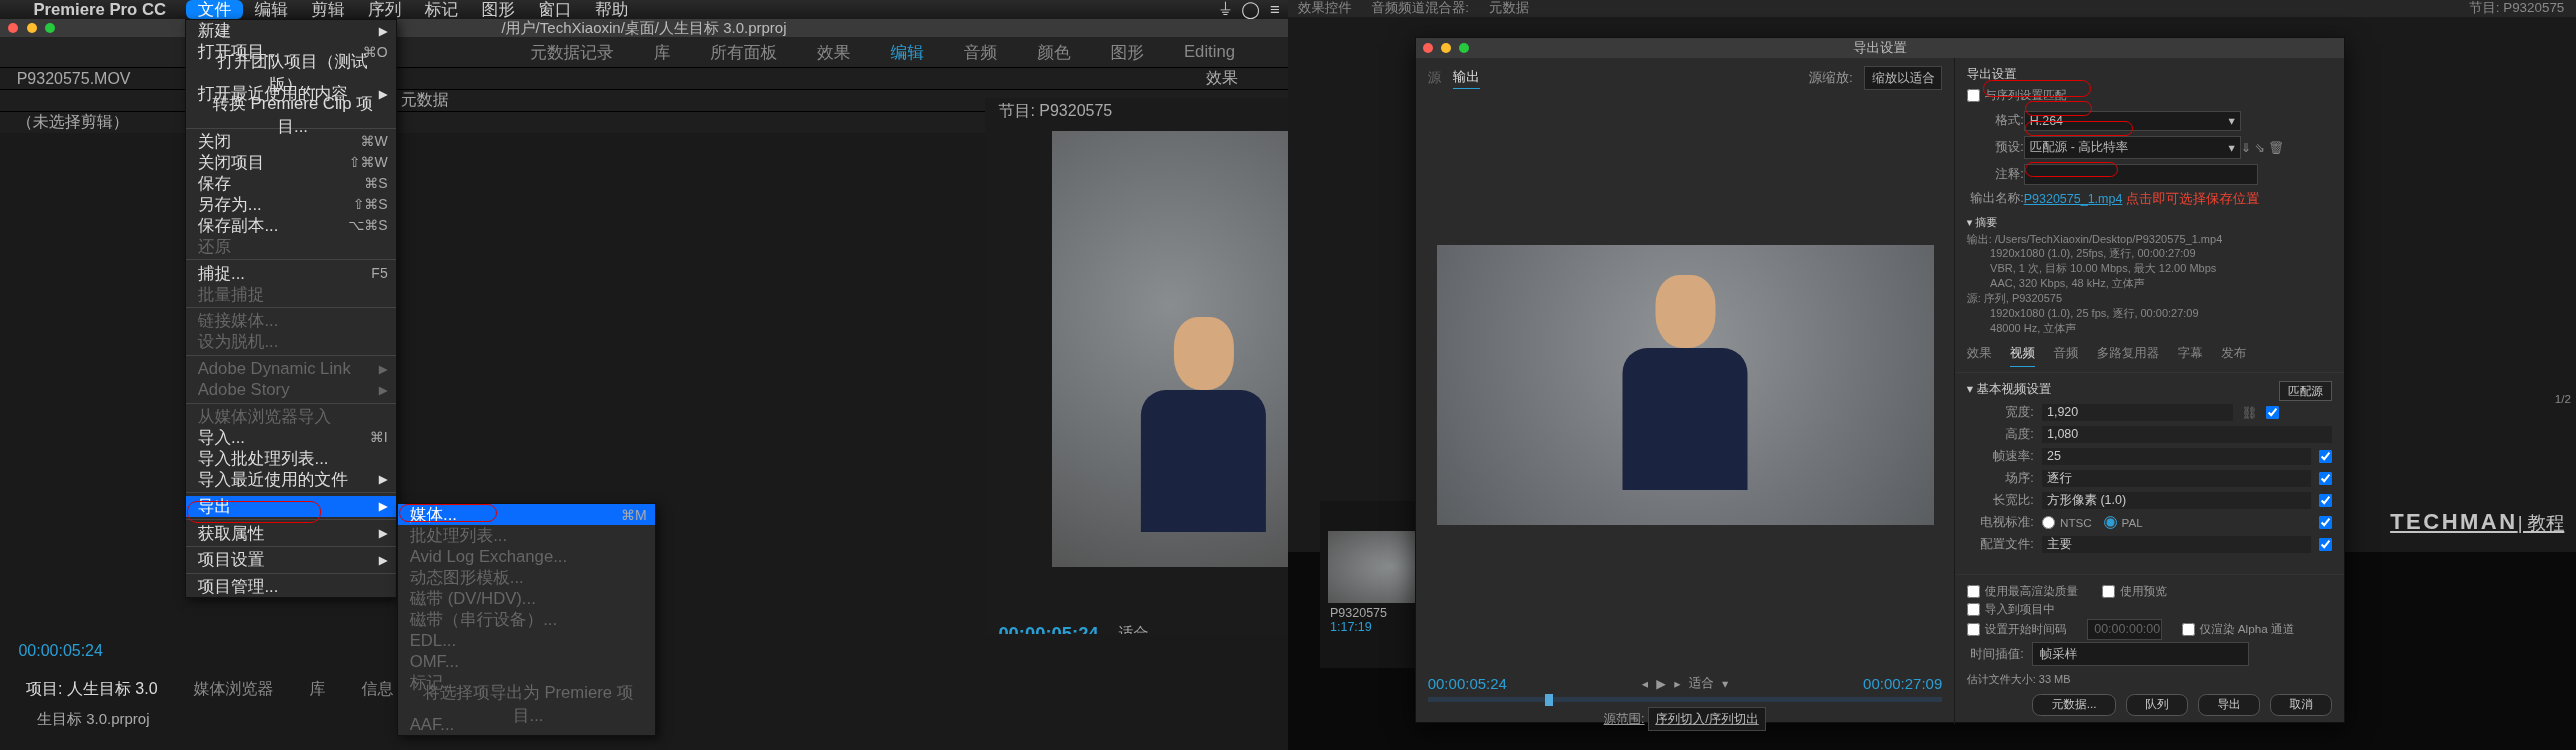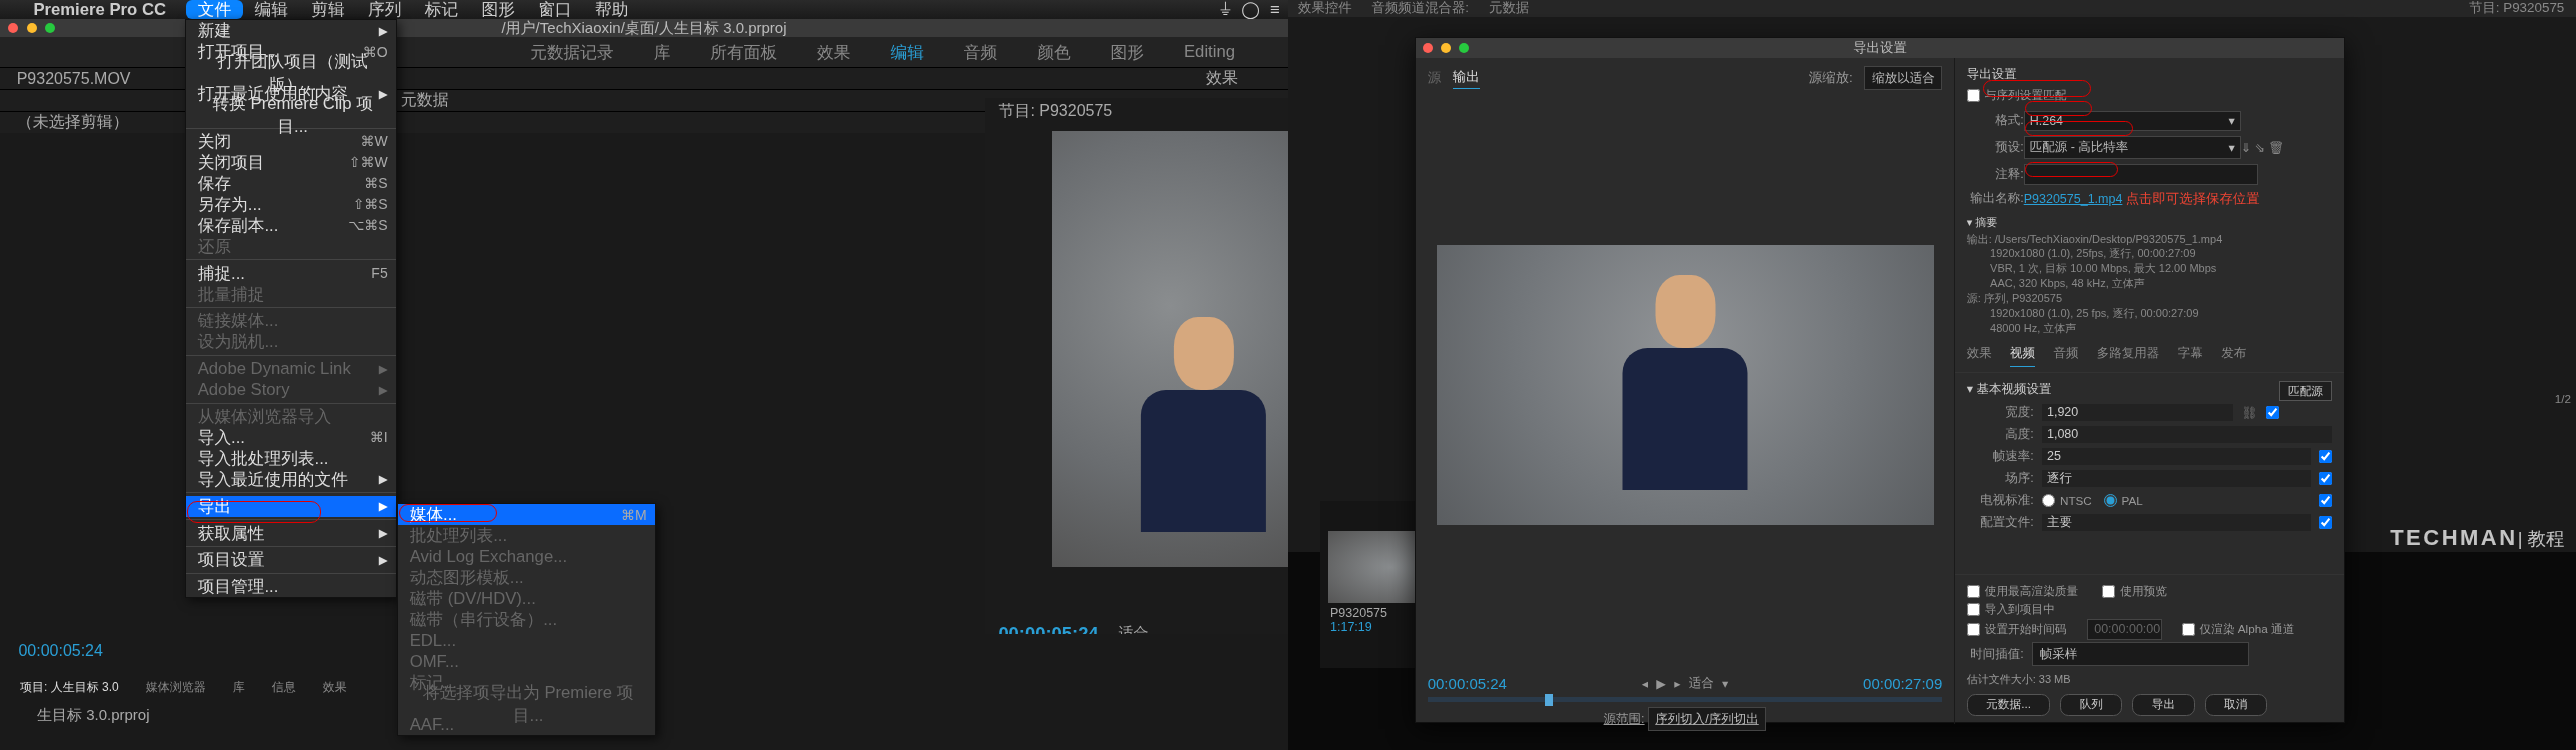--- a/index.html
+++ b/index.html
@@ -39,21 +39,21 @@
 .menu .row.sel { background: #0a6cff; color: #fff; }
 .menu .sep { height: 0.8px; background: #444; margin: 2.5px 0; }
 .menu .arrow { font-size: 11.7px; }
 .menu .sc { font-size: 14px; color: #aaa; }
 .menu.sub { left: 397px; top: 503px; width: 259px; }
 .circled { position: absolute; border: 1.7px solid #e00000; border-radius: 10px; pointer-events: none; }
 
 
 .leftlower { position: absolute; left: 0; right: 0; top: 634px; bottom: 0; background: #1a1a1a; }
 .timecode { color: #2a9fd6; font-size: 16px; }
-.binhead { display: flex; gap: 27px; padding: 10px 20px 5px; color: #888; font-size: 12px; }
+.binhead { display: flex; gap: 36px; padding: 10px 26px 5px; color: #888; font-size: 16px; }
 .binhead .a { color: #ddd; }
 
 
 .program { position: absolute; left: 985px; right: 0; top: 98px; bottom: 33px; background: #1b1b1b; }
 .progtitle { height: 25px; color: #aaa; font-size: 16px; padding: 3.3px 13.4px; }
 .progvideo { position: absolute; left: 67px; top: 33px; right: 0; bottom: 150px; background: radial-gradient(circle at 50% 40%, #8a8d8f 0%, #6a6d70 60%, #555 100%); overflow: hidden; }
 .person { position: absolute; bottom: 0; left: 50%; transform: translateX(-30%); width: 167px; height: 250px; }
 .head { width: 60px; height: 73px; background: #d6a87e; border-radius: 40% 40% 45% 45%; margin: 0 auto; }
 .torso { width: 125px; height: 142px; background: #1a2340; border-radius: 25px 25px 0 0; margin: 0 auto; }
 .progctrls { position: absolute; left: 0; right: 0; bottom: 67px; height: 33px; display: flex; align-items: center; gap: 11.7px; padding: 0 13.4px; }
@@ -109,25 +109,25 @@
 .exp-section { padding: 5px 11.7px; }
 .exp-sec-title { color: #ccc; padding: 3.3px 0; }
 .exp-kv { display: flex; align-items: center; gap: 8.3px; padding: 2.5px 0; }
 .exp-kv .k { width: 67px; text-align: right; color: #999; }
 .exp-kv .v { flex: 1; color: #ccc; background: #222; padding: 1.7px 5px; height: 16.7px; display: flex; align-items: center; }
 .exp-lock { color: #777; }
 .exp-matchbtn { background: #1f1f1f; border: 0.8px solid #555; padding: 1.7px 8.3px; font-size: 11.7px; color: #ccc; }
 .exp-bottom { margin-top: auto; border-top: 0.8px solid #333; padding: 6.7px 11.7px 8.3px; }
 .exp-cb { display: flex; align-items: center; gap: 5px; padding: 1.7px 0; color: #999; font-size: 11.7px; }
 .exp-cb input { accent-color: #2a9fd6; }
-.exp-btns { display: flex; gap: 10px; margin-top: 6.7px; }
+.exp-btns { display: flex; gap: 10px; justify-content: flex-end; margin-top: 6.7px; }
 .exp-btn { background: #1d1d1d; border: 0.8px solid #555; padding: 2.5px 18.4px; border-radius: 8.3px; color: #ccc; font-size: 11.7px; }
 .exp-est { color: #999; font-size: 11px; padding-top: 3.3px; }
 .pagecount { position: absolute; right: 5px; top: 392px; color: #888; font-size: 11.7px; }
-.rwatermark { position: absolute; right: 11.7px; bottom: 1px; color: #e2e2e2; font-size: 22px; font-weight: bold; letter-spacing: 2.5px; opacity: .85; }
+.rwatermark { position: absolute; right: 11.7px; bottom: 17px; color: #e2e2e2; font-size: 22px; font-weight: bold; letter-spacing: 2.5px; opacity: .85; text-decoration: underline; }
 .rwatermark .ch { font-size: 18.4px; font-weight: normal; letter-spacing: 0; }
 </style>
 </head>
 <body>
 
 <div class="half left">
   <div class="menubar">
     <span class="apple"></span>
     <span class="appname">Premiere Pro CC</span>
     <span class="menuitem open">文件</span>
@@ -537,20 +537,25 @@
               <span class="k">帧速率:</span>
               <span class="v">25</span>
               <input type="checkbox" checked="" style="">
             </div>
           <div class="exp-kv">
               <span class="k">场序:</span>
               <span class="v">逐行</span>
               <input type="checkbox" checked="" style="">
             </div>
           <div class="exp-kv">
+              <span class="k">长宽比:</span>
+              <span class="v">方形像素 (1.0)</span>
+              <input type="checkbox" checked="" style="">
+            </div>
+          <div class="exp-kv">
               <span class="k">电视标准:</span>
             <span style="flex:1;display:flex;gap:11.7px;align-items:center">
               <label class="exp-cb">
                   <input type="radio" style="">
                   <span>NTSC</span>
                 </label>
               <label class="exp-cb">
                   <input type="radio" checked="" style="">
                   <span>PAL</span>
                 </label>

